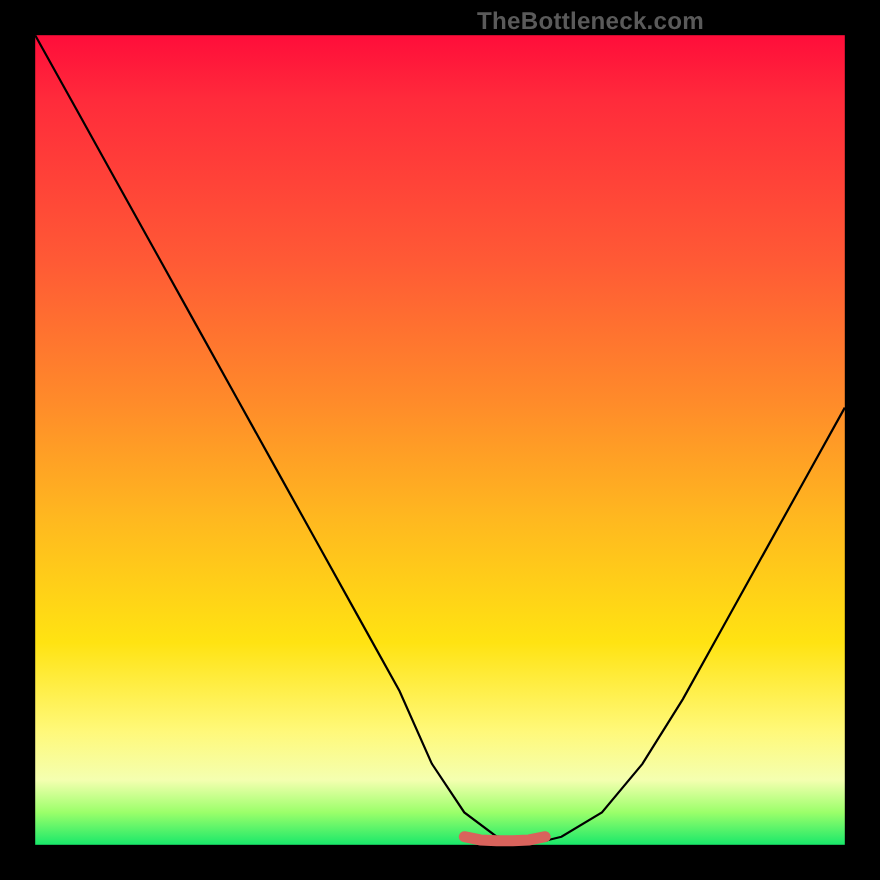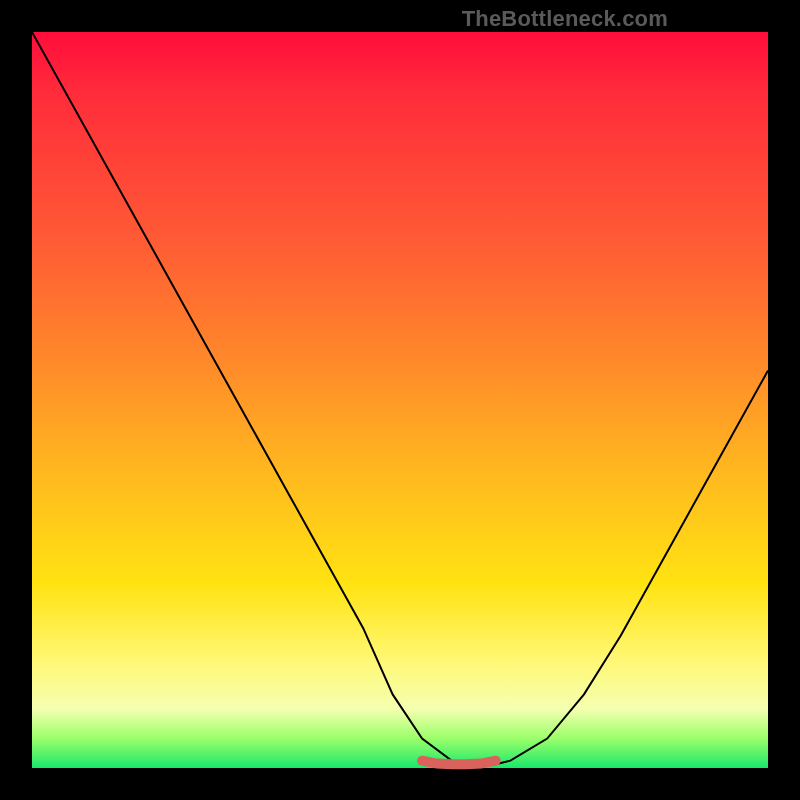--- a/index.html
+++ b/index.html
@@ -9,21 +9,20 @@
     height: 800px;
     background: #000;
     overflow: hidden;
     font-family: Arial, Helvetica, sans-serif;
   }
   .frame {
     position: relative;
     width: 652px;
     height: 800px;
     background: #000;
-    padding-left: 28px;
   }
   .plot-area {
     position: absolute;
     left: 32px;
     top: 32px;
     width: 736px;
     height: 736px;
     
     background: linear-gradient(
       to bottom,

